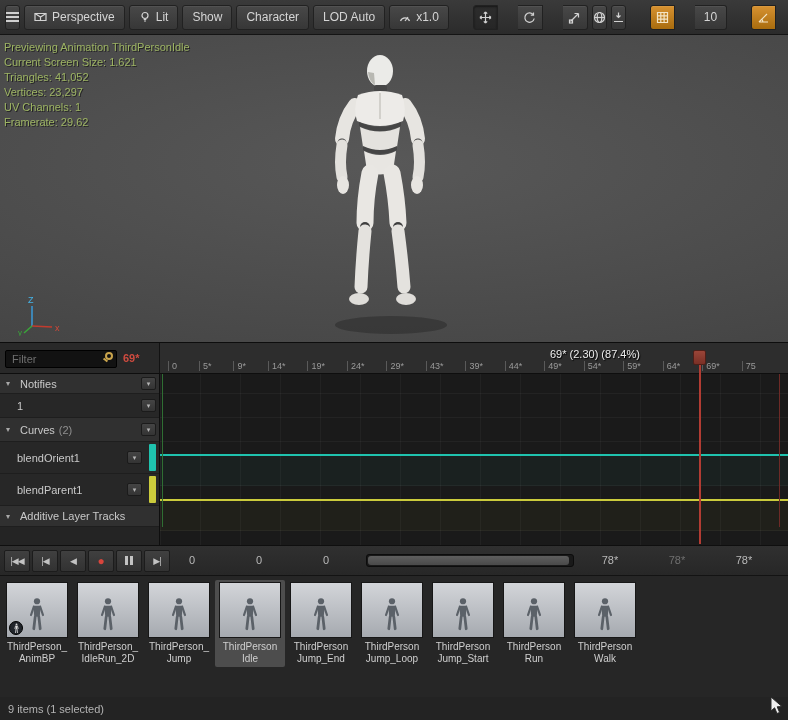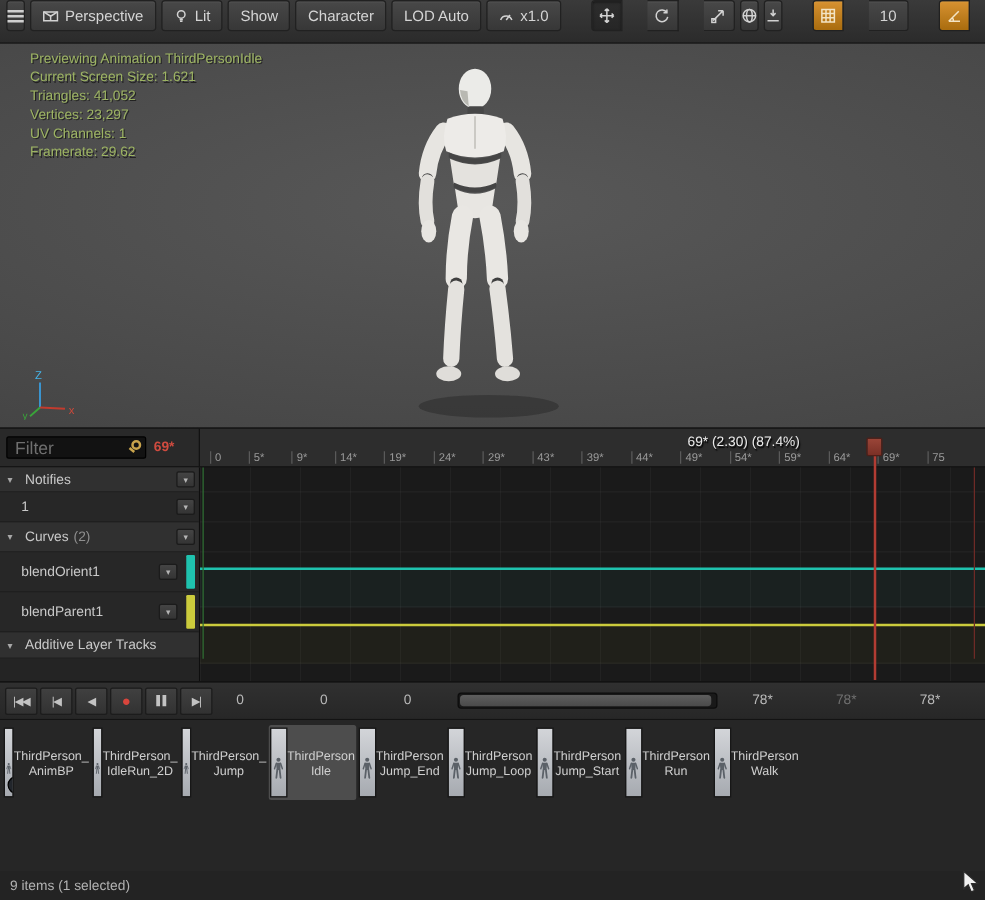--- a/index.html
+++ b/index.html
@@ -3,48 +3,48 @@
 <meta charset="utf-8">
 <style>
   * { box-sizing: border-box; }
   html,body { margin:0; padding:0; background:#181818; }
   body { width:788px; height:720px; overflow:hidden; font-family:"Liberation Sans", sans-serif; color:#ccc; position:relative; }
   .app { width:788px; height:720px; display:flex; flex-direction:column; background:#242424; }
   button { font:inherit; color:inherit; background:none; border:none; padding:0; margin:0; cursor:default; }
   svg { display:block; }
 
   
-  .toolbar { height:35px; flex:0 0 35px; display:flex; align-items:flex-start; gap:4px; padding:0 5px; background:linear-gradient(#3a3a3a,#2b2b2b); border-bottom:1px solid #141414; }
+  .toolbar { height:35px; flex:0 0 35px; display:flex; align-items:center; gap:4px; padding:0 5px; background:linear-gradient(#3a3a3a,#2b2b2b); border-bottom:1px solid #141414; }
   .tb-btn { display:flex; align-items:center; gap:5px; height:25px; padding:0 9px; background:linear-gradient(#484848,#373737); border:1px solid #212121; border-radius:3px; color:#d5d5d5; font-size:12px; box-shadow:inset 0 1px 0 rgba(255,255,255,.06); white-space:nowrap; }
   .tb-icon-btn { width:25px; height:25px; display:flex; align-items:center; justify-content:center; background:linear-gradient(#484848,#373737); border:1px solid #212121; border-radius:3px; box-shadow:inset 0 1px 0 rgba(255,255,255,.06); }
   .tb-icon-btn.active { background:linear-gradient(#2d2d2d,#262626); box-shadow:inset 0 1px 2px rgba(0,0,0,.5); }
   .seg { display:flex; }
   .seg > * { border-radius:0; border-left-width:0;margin-left:20px; }
   .seg > *:first-child { border-radius:3px 0 0 3px; border-left-width:1px; }
   .seg > *:last-child { border-radius:0 3px 3px 0; }
   .orange { background:linear-gradient(#d79231,#a96c0e); }
   .burger { width:13px; height:2px; background:#cfcfcf; box-shadow:0 4px 0 #cfcfcf, 0 -4px 0 #cfcfcf; display:block; }
   .tb-spacer { flex:1; }
   .ic { stroke:#d2d2d2; fill:none; stroke-width:1.2; }
   .ic.on-orange { stroke:#f3e4c4; }
   .overflow-btn { width:16px; height:25px; display:flex; align-items:center; justify-content:center; color:#9a9a9a; font-size:9px; }
 
   
   .viewport { height:308px; flex:0 0 308px; position:relative; overflow:hidden;
     background:radial-gradient(120% 95% at 50% 42%, #585858 0%, #4a4a4a 55%, #3e3e3e 100%); border-bottom:1px solid #0d0d0d; }
-  .debug { position:absolute; top:5px; left:24px; font-size:11px; line-height:15px; color:#9db463; text-shadow:1px 1px 0 rgba(0,0,0,.55); }
+  .debug { position:absolute; top:5px; left:4px; font-size:11px; line-height:15px; color:#9db463; text-shadow:1px 1px 0 rgba(0,0,0,.55); }
   .mannequin { position:absolute; left:305px; top:18px; }
   .gizmo { position:absolute; left:18px; bottom:6px; }
 
   
   .timeline { height:202px; flex:0 0 202px; position:relative; background:#161616; }
   .tl-header { height:31px; display:flex; border-bottom:1px solid #0e0e0e; }
   .tl-left { width:160px; flex:0 0 160px; background:#292929; border-right:1px solid #121212; display:flex; align-items:center; gap:6px; padding:0 5px; }
   .filter-box { position:relative; width:112px; height:18px; }
-  .filter-box input { width:100%; height:100%; background:#121212; border:1px solid #000; border-radius:2px; color:#bbb; font-size:14px; padding:0 18px 0 6px; font-family:"Liberation Sans", sans-serif; outline:none; }
+  .filter-box input { width:100%; height:100%; background:#121212; border:1px solid #000; border-radius:2px; color:#bbb; font-size:11px; padding:0 18px 0 6px; font-family:"Liberation Sans", sans-serif; outline:none; }
   .filter-box input::placeholder { color:#6f6f6f; }
   .mag { position:absolute; right:4px; top:3px; width:8px; height:8px; border:2px solid #c9a44c; border-radius:50%; }
   .mag::after { content:""; position:absolute; left:-4px; top:5px; width:5px; height:2px; background:#c9a44c; transform:rotate(40deg); }
   .cur-frame { color:#cf4b3f; font-size:11px; font-weight:bold; }
   .ruler { flex:1; position:relative; background:#2d2d2d; }
   .ticks { position:absolute; left:8px; right:32px; bottom:2px; display:flex; justify-content:space-between; font-size:9px; color:#9a9a9a; }
   .ticks span { border-left:1px solid #5a5a5a; padding-left:3px; line-height:10px; }
   .readout { position:absolute; left:550px; top:5px; font-size:11px; color:#ececec; text-shadow:1px 1px 1px #000; z-index:7; white-space:nowrap; }
   .tl-body { height:171px; display:flex; }
   .tree { width:160px; flex:0 0 160px; background:#2a2a2a; border-right:1px solid #0e0e0e; display:flex; flex-direction:column; }
@@ -76,21 +76,21 @@
   .tp-btn.rec { color:#d8453c; font-size:12px; letter-spacing:0; }
   .pbar { width:3px; height:9px; background:#c3c3c3; display:inline-block; margin:0 1px; }
   .tp-num { position:absolute; font-size:11px; color:#b9b9b9; width:40px; text-align:center; top:8px; }
   .n1 { left:172px; } .n2 { left:239px; } .n3 { left:306px; }
   .n4 { left:590px; } .n5 { left:657px; color:#6f6f6f; } .n6 { left:724px; }
   .tp-scroll { position:absolute; left:366px; top:8px; width:208px; height:13px; background:#191919; border:1px solid #0c0c0c; border-radius:3px; }
   .tp-thumb { position:absolute; left:1px; top:1px; bottom:1px; width:201px; background:linear-gradient(#5e5e5e,#4a4a4a); border-radius:3px; }
 
   
   .assets { height:122px; flex:0 0 122px; background:#262626; border-top:1px solid #131313; display:flex; align-items:flex-start; padding:4px 0 0 2px; }
-  .asset { width:70px; flex:0 0 70px; display:flex; flex-direction:row; align-items:center; padding:2px 1px; margin-right:1px; border-radius:2px; }
+  .asset { width:70px; flex:0 0 70px; display:flex; flex-direction:column; align-items:center; padding:2px 1px; margin-right:1px; border-radius:2px; }
   .asset.selected { background:#4d4d4d; }
   .thumb { width:62px; height:56px; position:relative; background:linear-gradient(#d3d5d9,#a6aab0); border:1px solid #171717; display:flex; align-items:flex-end; justify-content:center; overflow:hidden; }
   .thumb svg { color:#5b6168; margin:0 auto 2px; }
   .badge { position:absolute; left:2px; bottom:2px; width:14px; height:14px; border-radius:50%; background:#21252b; border:1px solid #000; display:flex; align-items:center; justify-content:center; }
   .badge svg { color:#dcdcdc; margin:0; }
   .alabel { font-size:10px; line-height:12px; color:#cfcfcf; text-align:center; margin-top:3px; }
 
   
   .statusbar { flex:1; background:#232323; display:flex; align-items:center; padding-left:8px; font-size:11px; color:#b3b3b3; }
 

